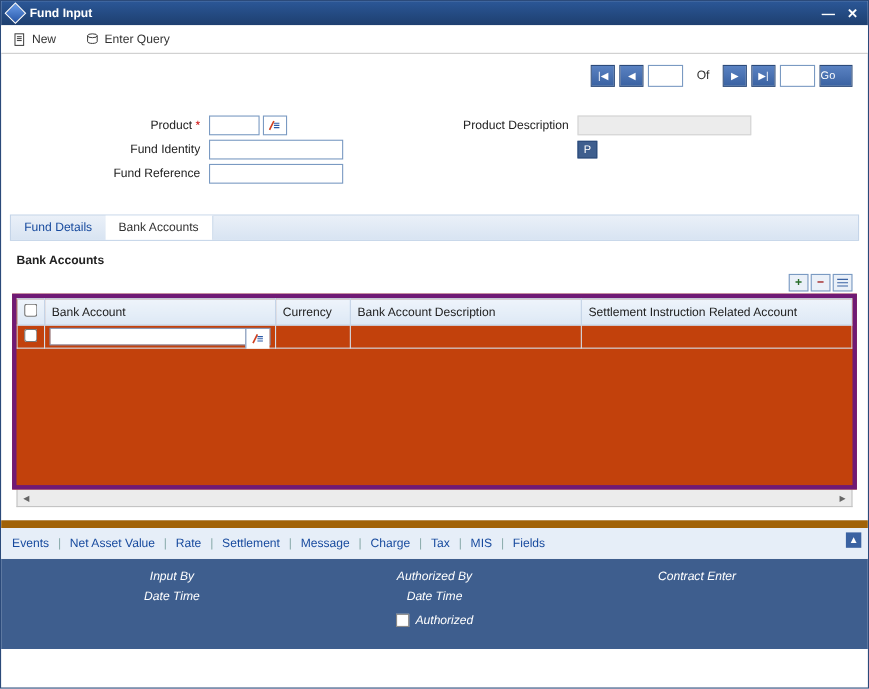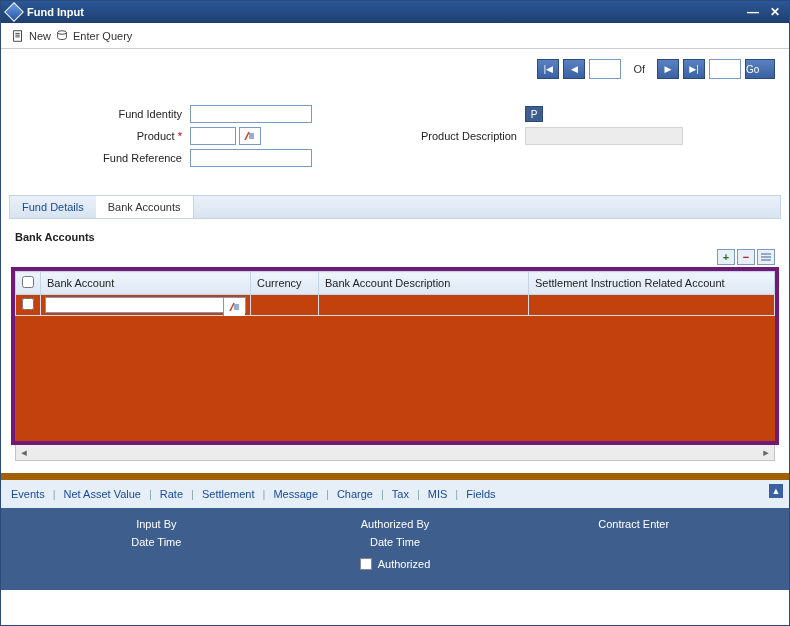--- a/index.html
+++ b/index.html
@@ -1,21 +1,21 @@
 <!DOCTYPE html>
 <html><head>
 <meta charset="utf-8">
 <style>
 * { box-sizing: border-box; margin: 0; padding: 0; }
 body { font-family: Arial, sans-serif; font-size: 11px; background: #fff; width: 790px; height: 626px; overflow: hidden; border: 1px solid #2b4a7a; }
 .titlebar { background: linear-gradient(to bottom, #2b5797, #1e3f6f); color: #fff; height: 22px; display: flex; align-items: center; padding: 0 6px; font-weight: bold; }
 .titlebar .diamond { width: 14px; height: 14px; background: linear-gradient(135deg, #6a9de8, #2756a8); transform: rotate(45deg); margin-right: 6px; border: 1px solid #fff; }
 .titlebar .spacer { flex: 1; }
 .titlebar .winbtn { width: 16px; height: 14px; margin-left: 6px; cursor: pointer; display: flex; align-items: center; justify-content: center; color: #fff; font-size: 12px; font-weight: bold; }
-.toolbar { height: 26px; background: #fff; border-bottom: 1px solid #ccc; display: flex; align-items: center; padding: 0 10px; gap: 4px; }
+.toolbar { height: 26px; background: #fff; border-bottom: 1px solid #ccc; display: flex; align-items: center; padding: 0 10px; gap: 26px; }
 .tbtn { display: flex; align-items: center; gap: 4px; cursor: pointer; color: #333; }
 .tbtn svg { width: 14px; height: 14px; }
 .content { padding: 0; }
 .navrow { display: flex; justify-content: flex-end; align-items: center; padding: 10px 14px 6px; gap: 4px; }
 .navbtn { width: 22px; height: 20px; background: linear-gradient(to bottom,#5a82c2,#3a62a2); border: 1px solid #2b4a7a; display: flex; align-items: center; justify-content: center; color: #fff; cursor: pointer; font-size: 9px; }
 .navof { margin: 0 8px; color: #333; }
 .navinput { width: 32px; height: 20px; border: 1px solid #7a9ac2; background: #fff; }
 .gobtn { width: 30px; height: 20px; background: linear-gradient(to bottom,#5a82c2,#3a62a2); color: #fff; border: 1px solid #2b4a7a; cursor: pointer; font-size: 10px; display: flex; align-items: center; justify-content: flex-start; }
 .formarea { padding: 20px 14px 10px; }
 .formrow { display: flex; margin-bottom: 4px; }
@@ -47,21 +47,21 @@
 .dtable .chkcol { width: 22px; text-align: center; }
 .dtable input[type=checkbox] { width: 12px; height: 12px; }
 .cellinput { width: 100%; height: 16px; border: 1px solid #7a9ac2; display: flex; }
 .cellinput .ci { flex: 1; border: none; }
 .scrollbar-h { height: 16px; background: #ececec; margin: 0 14px; border: 1px solid #c4c4c4; border-top: none; display: flex; justify-content: space-between; align-items: center; }
 .sbarrow { width: 16px; height: 14px; display: flex; align-items: center; justify-content: center; color: #666; cursor: pointer; }
 .bottomlinks { background: #e6eef8; padding: 8px 10px; color: #174a9e; border-top: 7px solid #a16207; margin-top: 12px; position: relative; }
 .bottomlinks .lnk { cursor: pointer; }
 .bottomlinks .sep { color: #8aa; margin: 0 8px; }
 .uparrow { position: absolute; right: 6px; top: 4px; width: 14px; height: 14px; background: #3a62a2; color: #fff; display: flex; align-items: center; justify-content: center; cursor: pointer; font-size: 9px; }
-.auditbar { background: #3e5e8e; color: #fff; padding: 10px 36px 20px; }
+.auditbar { background: #3e5e8e; color: #fff; padding: 10px 36px 20px; font-style: italic; }
 .auditbar .arow { display: flex; margin-bottom: 6px; text-align: center; }
 .auditbar .acol { flex: 1; }
 .authchk { display: flex; align-items: center; justify-content: center; gap: 6px; margin-top: 10px; }
 .authchk .cb { width: 12px; height: 12px; background: #fff; border: 1px solid #888; display: inline-block; }
 </style>
 </head>
 <body>
 
 <div class="titlebar">
   <div class="diamond"></div>
@@ -98,44 +98,44 @@
     <div class="navbtn">▶|</div>
     <input class="navinput" style="">
     <div class="gobtn">
         <span>Go</span>
       </div>
   </div>
 
   <div class="formarea">
     <div class="formrow">
       <div class="leftcol">
-        <div class="flabel">Fund Identity</div>
-        <input class="finput med" style="">
-      </div>
-      <div class="rightcol">
-        <div class="rlabel"></div>
-        <div class="pbtn">
-            <span>P</span>
-          </div>
-      </div>
-    </div>
-    <div class="formrow">
-      <div class="leftcol">
         <div class="flabel"><span>Product</span> <span class="req">*</span></div>
         <input class="finput short" style="">
         <div class="lovbtn">
           <svg viewBox="0 0 12 10">
               <path d="M1 9L5 1" stroke="#d04020" stroke-width="1.5"></path>
               <path d="M5 3h5M5 5h5M5 7h5" stroke="#2a5aa8"></path>
             </svg>
         </div>
       </div>
       <div class="rightcol">
         <div class="rlabel">Product Description</div>
         <div class="descbox"></div>
+      </div>
+    </div>
+    <div class="formrow">
+      <div class="leftcol">
+        <div class="flabel">Fund Identity</div>
+        <input class="finput med" style="">
+      </div>
+      <div class="rightcol">
+        <div class="rlabel"></div>
+        <div class="pbtn">
+            <span>P</span>
+          </div>
       </div>
     </div>
     <div class="formrow">
       <div class="leftcol">
         <div class="flabel">Fund Reference</div>
         <input class="finput med" style="">
       </div>
     </div>
   </div>
 

